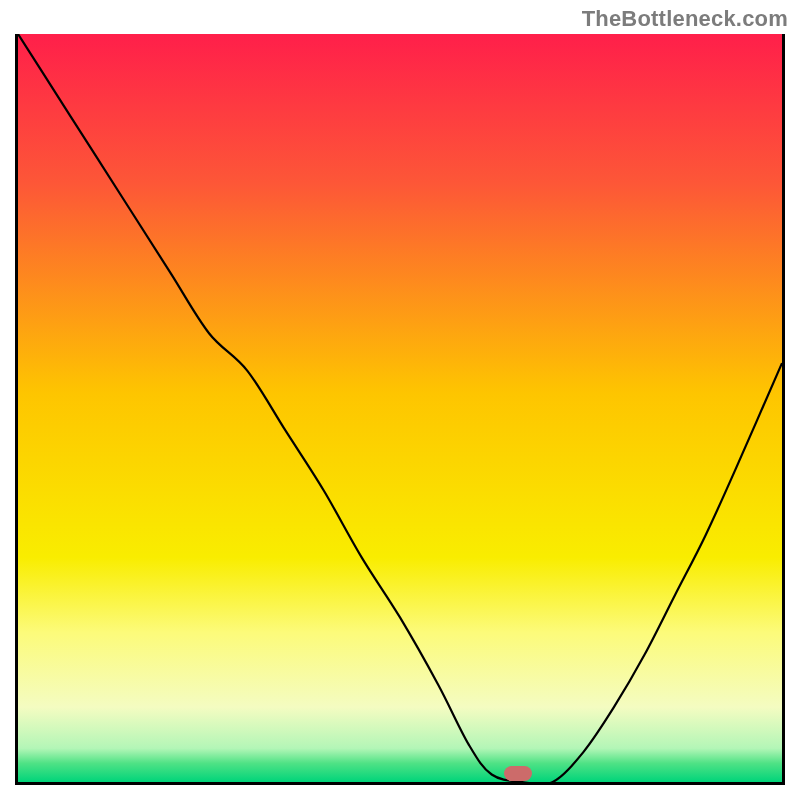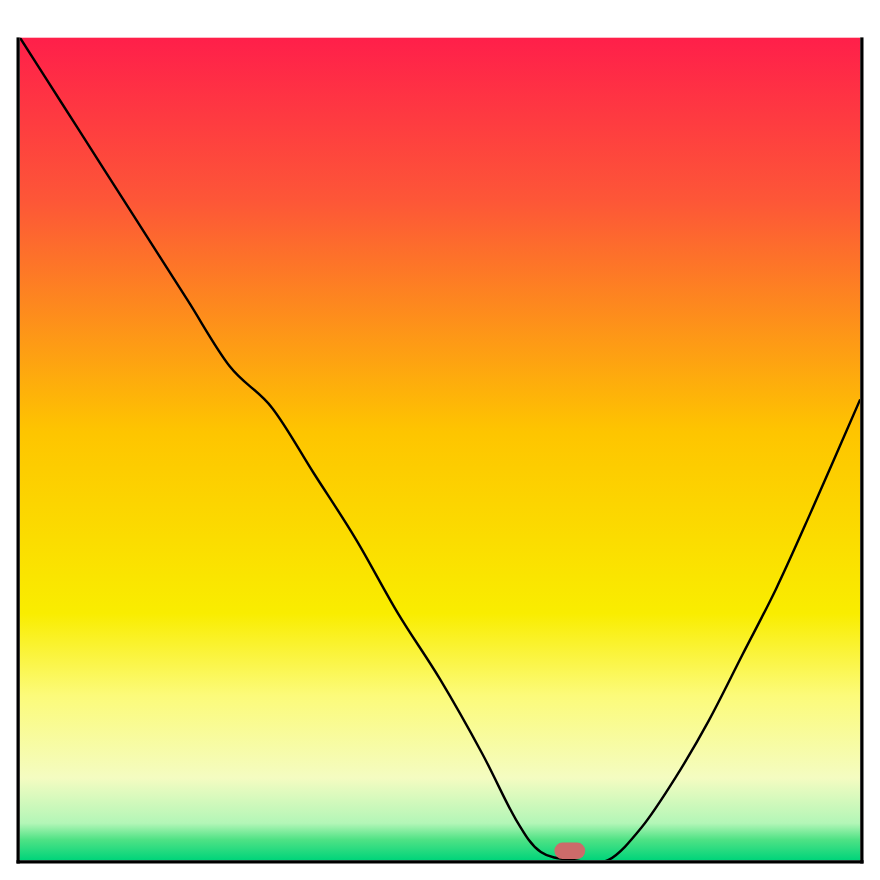--- a/index.html
+++ b/index.html
@@ -59,20 +59,21 @@
     z-index: 20;
     border-radius: 9px;
     background: #cc6b6a;
   }
 </style>
 </head>
 <body>
 
 <div class="container">
 
+  <div class="watermark">TheBottleneck.com</div>
 
   <div class="plot-frame">
 
     <div class="bg-gradient" id="bg" style="background: linear-gradient(rgb(255, 31, 74) 0%, rgb(253, 87, 55) 20%, rgb(254, 197, 0) 48%, rgb(249, 237, 0) 70%, rgb(252, 251, 122) 80%, rgb(244, 252, 193) 90%, rgb(179, 246, 183) 95.5%, rgb(79, 226, 133) 97.5%, rgb(0, 212, 122) 100%);"></div>
 
     <svg class="curve" id="curve-svg" viewBox="0 0 764 748" preserveAspectRatio="none">
       <path id="curve-path" d="M 0 0 C 6.366666666666667 9.97333333333332, 25.46666666666667 39.893333333333246, 38.2 59.83999999999992 C 50.93333333333334 79.78666666666659, 63.66666666666667 99.73333333333339, 76.4 119.68000000000006 C 89.13333333333334 139.62666666666675, 101.86666666666666 159.57333333333332, 114.6 179.51999999999998 C 127.33333333333333 199.46666666666664, 140.06666666666666 219.4133333333333, 152.8 239.35999999999996 C 165.53333333333336 259.3066666666666, 178.26666666666668 282.99333333333334, 191 299.2 C 203.73333333333332 315.40666666666664, 216.46666666666667 320.3933333333333, 229.2 336.59999999999997 C 241.9333333333333 352.8066666666666, 254.66666666666663 376.49333333333334, 267.4 396.44 C 280.1333333333333 416.38666666666666, 292.8666666666667 435.08666666666664, 305.6 456.28 C 318.33333333333337 477.4733333333333, 331.06666666666666 502.4066666666667, 343.8 523.6 C 356.53333333333336 544.7933333333334, 369.26666666666665 562.2466666666667, 382 583.44 C 394.73333333333335 604.6333333333334, 408.74000000000007 629.5666666666666, 420.20000000000005 650.76 C 431.66 671.9533333333334, 441.8466666666667 695.64, 450.76 710.6 C 459.6733333333333 725.5600000000001, 464.76666666666665 734.2866666666666, 473.68 740.52 C 482.59333333333336 746.7533333333333, 494.05333333333334 746.7533333333333, 504.24 748 C 514.4266666666666 749.2466666666667, 524.6133333333332 752.9866666666667, 534.8 748 C 544.9866666666667 743.0133333333333, 555.1733333333333 730.5466666666667, 565.36 718.08 C 575.5466666666667 705.6133333333333, 585.7333333333333 689.4066666666668, 595.9200000000001 673.2 C 606.1066666666668 656.9933333333333, 616.2933333333334 639.5400000000001, 626.48 620.84 C 636.6666666666666 602.14, 646.8533333333332 580.9466666666667, 657.04 561 C 667.2266666666667 541.0533333333333, 677.4133333333334 522.3533333333332, 687.6 501.15999999999997 C 697.7866666666666 479.96666666666664, 705.4266666666666 462.5133333333334, 718.16 433.84000000000003 C 730.8933333333333 405.1666666666667, 756.36 346.57333333333327, 764 329.11999999999995" fill="none" stroke="#000" stroke-width="2.2"></path>
     </svg>
 
     <div class="marker" id="marker" style="left: 486.42px; top: 731.524px; width: 28px; height: 15px; background: rgb(204, 107, 106);"></div>

